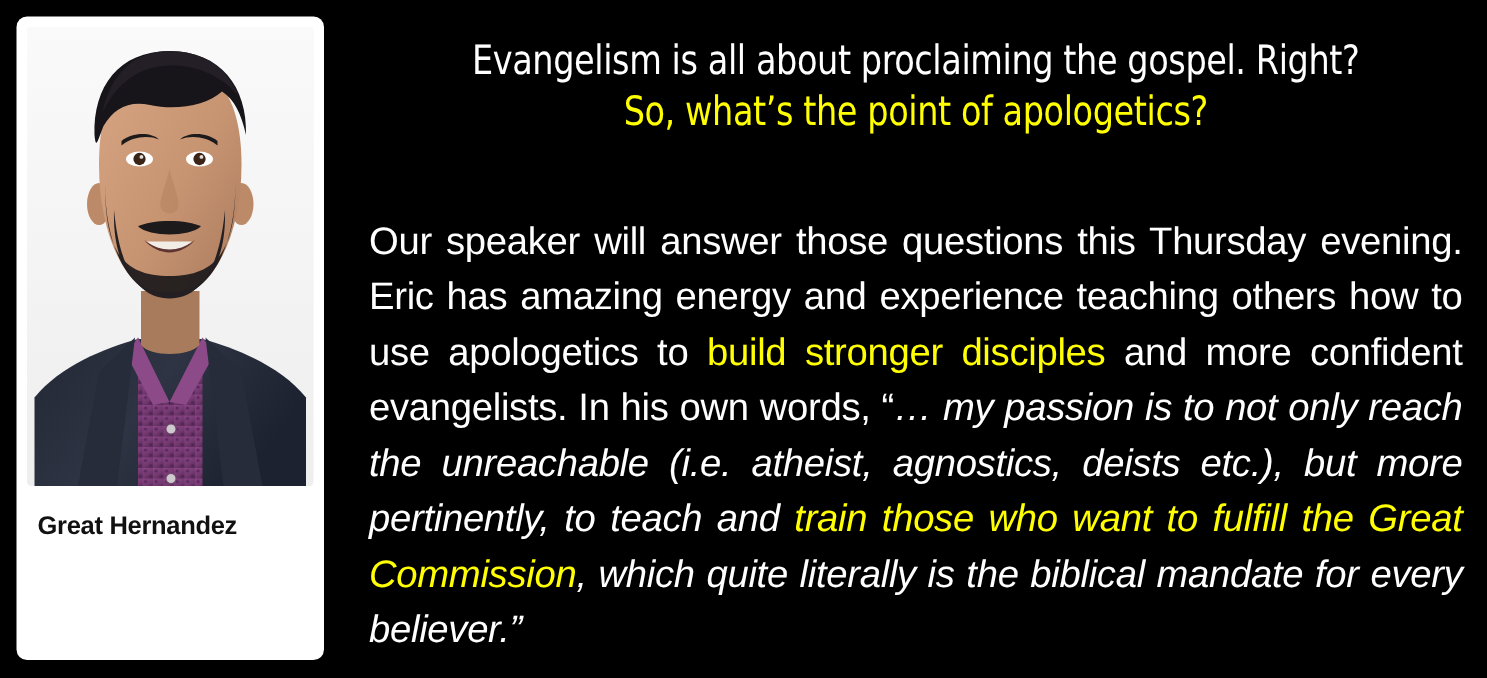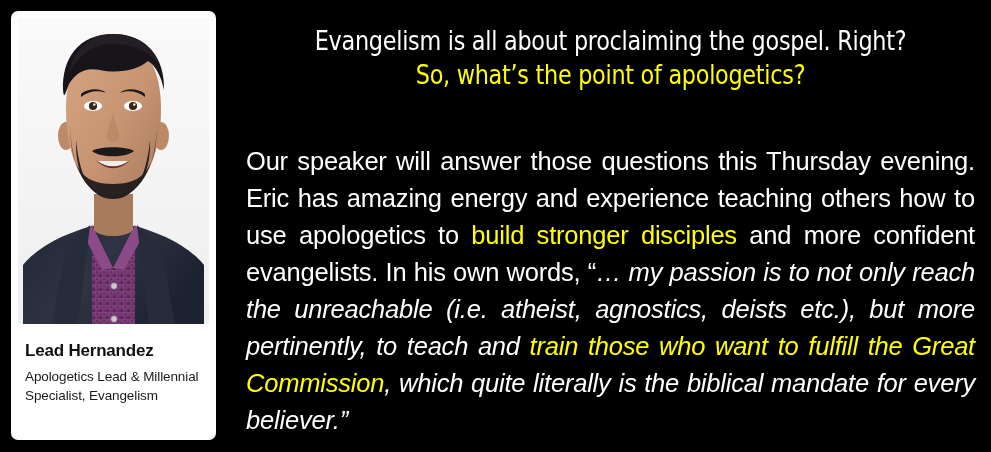--- a/index.html
+++ b/index.html
@@ -182,22 +182,21 @@
 
         <path d="M63 76 C70 70 83 70 88 75 C81 72 70 73 63 79 Z" fill="#1d1a1c"></path>
         <path d="M127 76 C120 70 107 70 102 75 C109 72 120 73 127 79 Z" fill="#1d1a1c"></path>
 
         <path d="M95 16 C129 16 147 40 146 72 C143 58 138 48 130 43 C120 52 100 56 82 52 C68 49 58 54 51 66 C47 76 46 82 45 72 C44 40 61 16 95 16 Z" fill="#17151a"></path>
         <path d="M95 16 C118 16 134 28 141 46 C128 30 108 24 90 26 C72 28 58 40 50 58 C56 30 72 16 95 16 Z" fill="#241f26"></path>
       </svg>
     </div>
 
     <div id="card-text">
-      <div id="speaker-name">Lead Hernandez</div>
-      <div id="speaker-role">Apologetics Lead &amp; Millennial Specialist, Evangelism</div>
+      <div id="speaker-name">Great Hernandez</div>
     </div>
   </div>
 
   <div id="content">
 
     <div id="headline">
       <div class="line1">Evangelism is all about proclaiming the gospel.  Right?</div>
       <div class="line2">So, what’s the point of apologetics?</div>
     </div>
 

